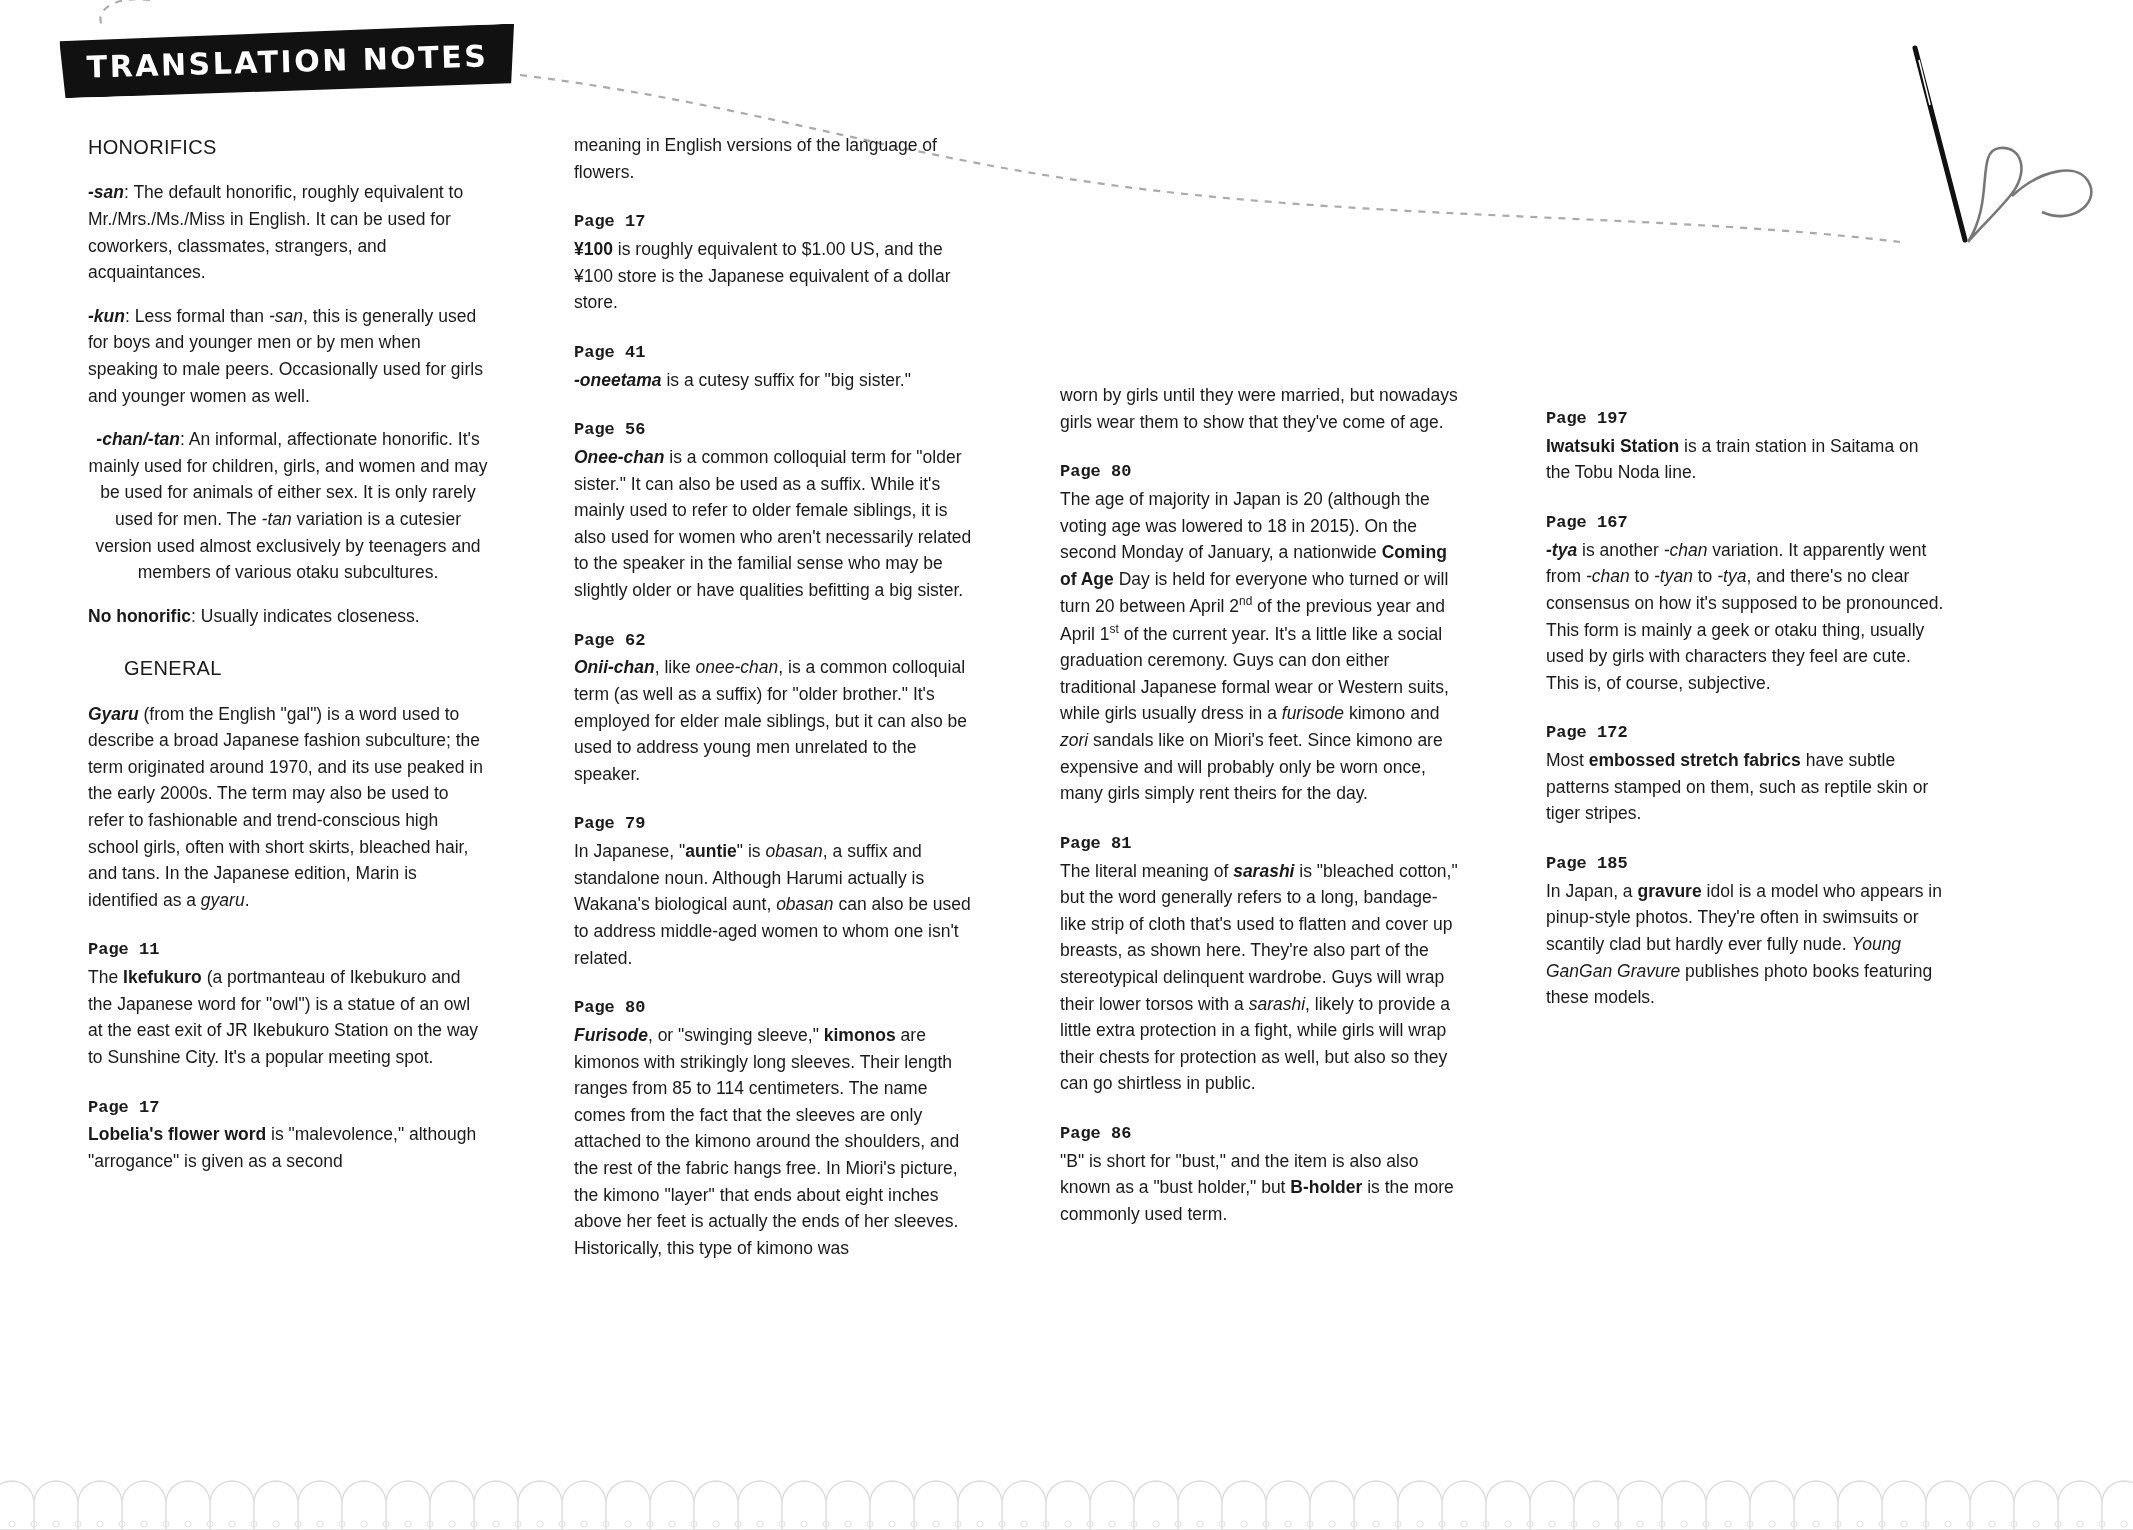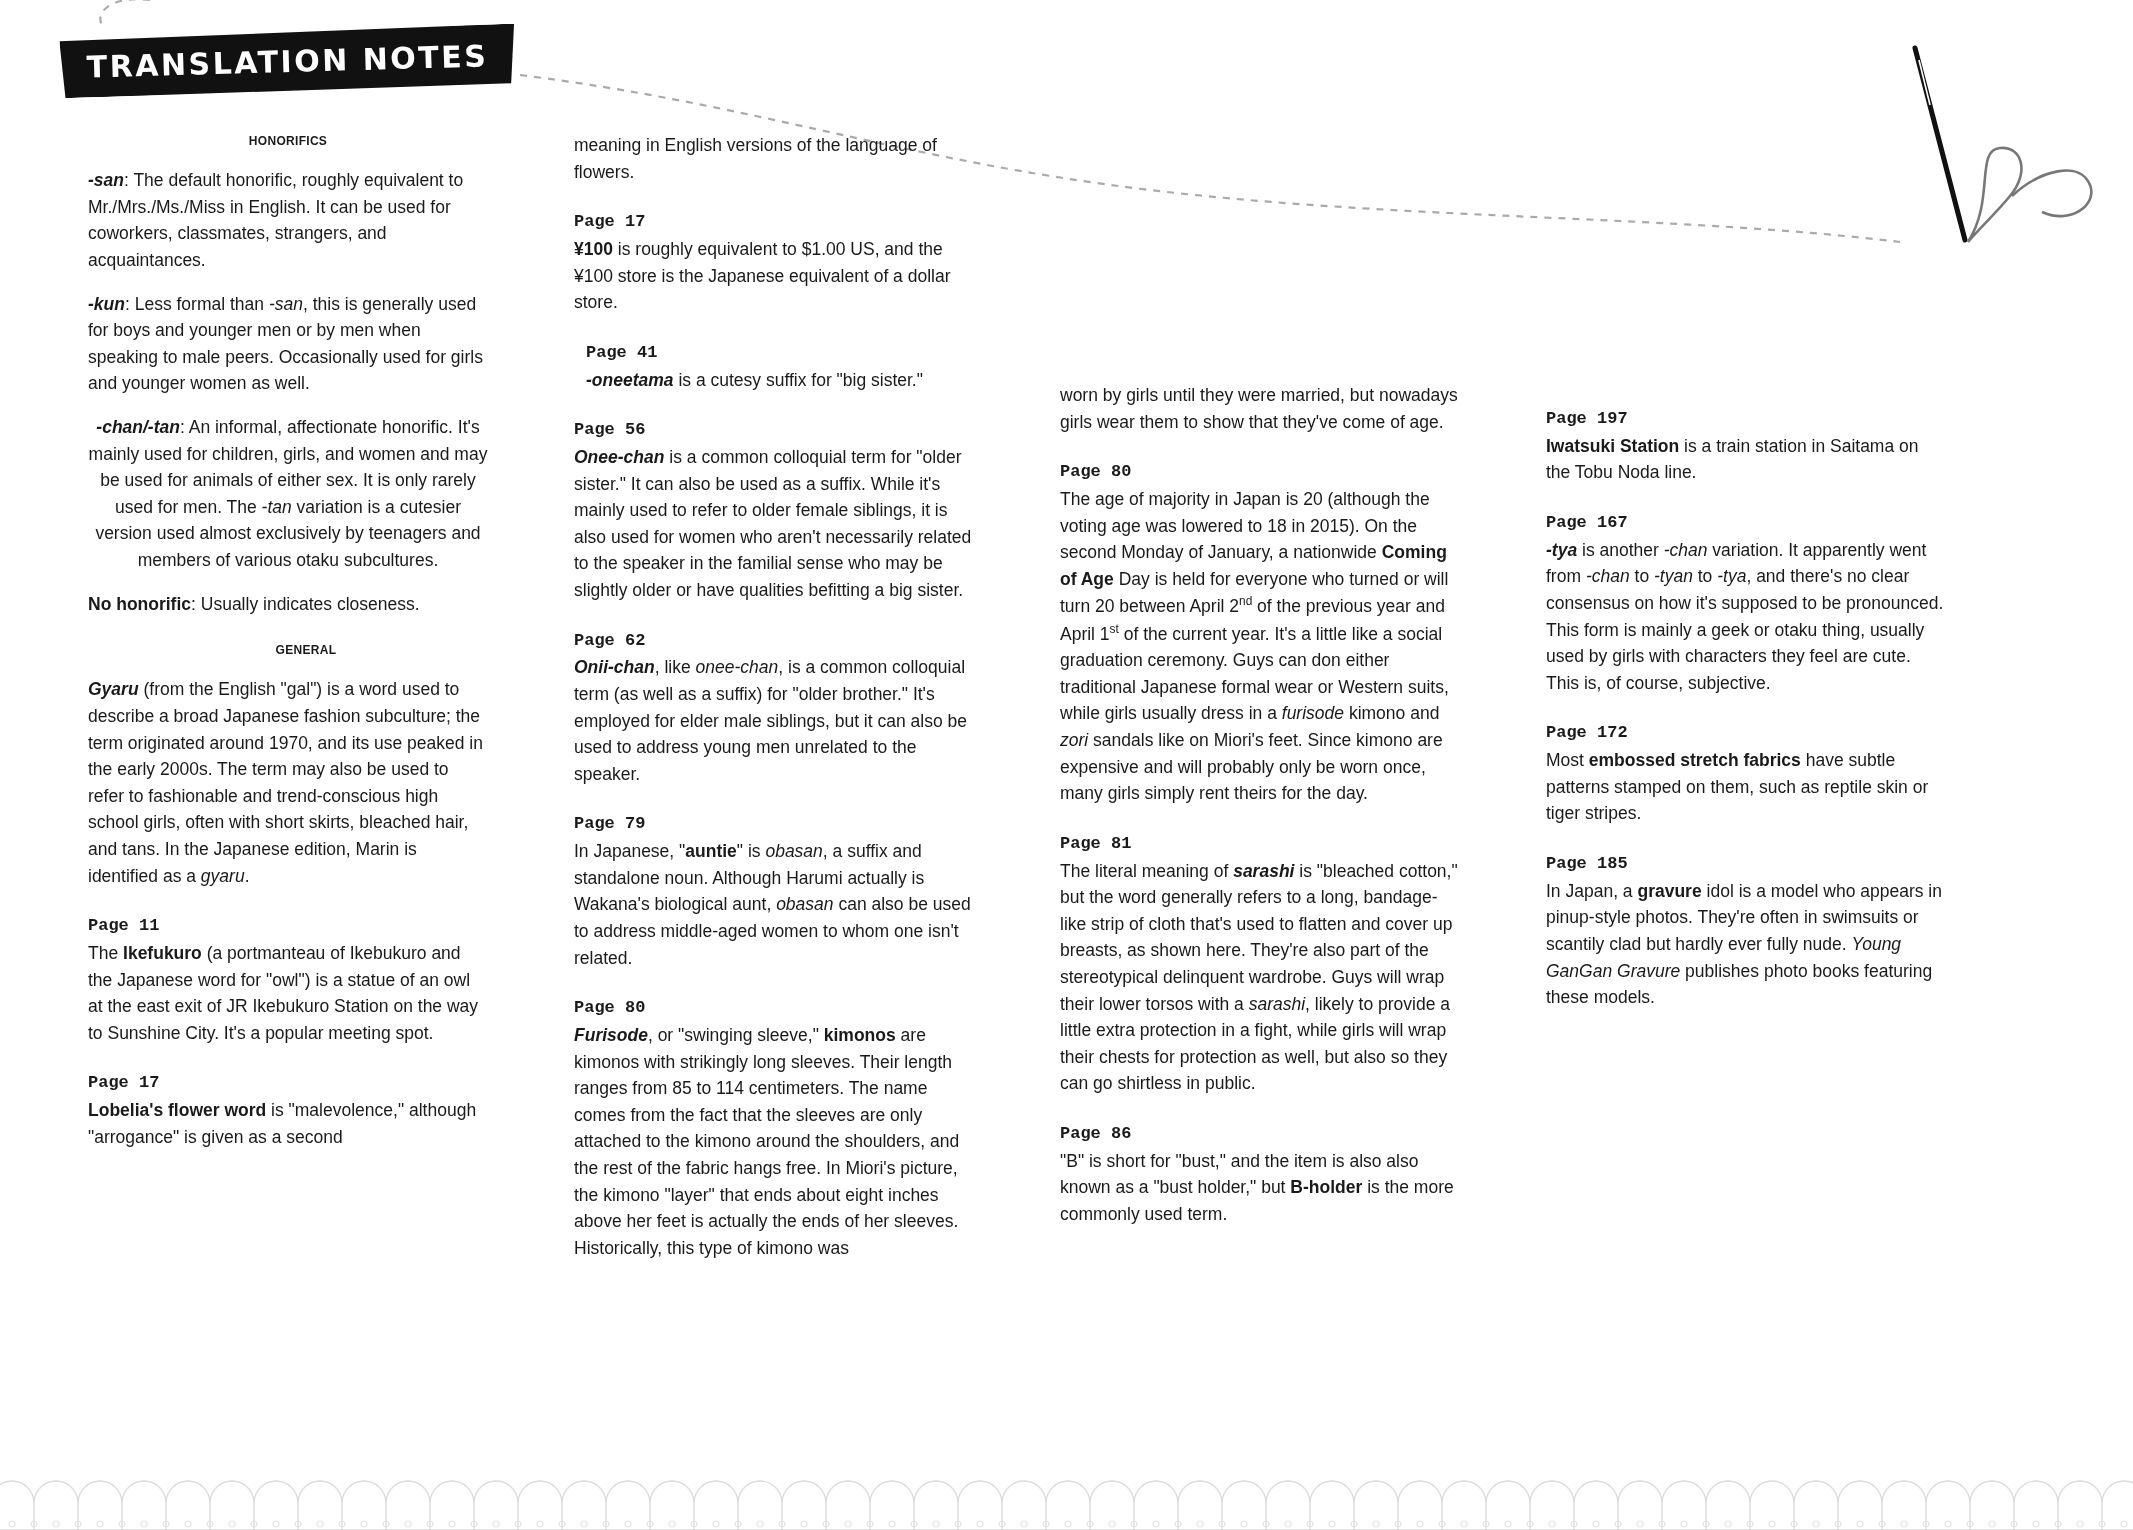--- a/index.html
+++ b/index.html
@@ -88,25 +88,24 @@
     line-height: 1.52;
   }
   .col:last-child { margin-right: 0; }
 
   .col.col3, .col.col4 { padding-top: 250px; }
 
   .blk { margin-bottom: 17px; }
   .blk p { margin: 0; }
 
   .heading {
-    font-weight: bold;
-    font-size: 12px;
+    font-weight: normal;
+    font-size: 20px;
     letter-spacing: 0.3px;
     margin: 0 0 1px 0;
-    text-align: center;
   }
   .page-label {
     font-weight: bold;
     font-size: 17px;
     margin: 0 0 1px 0;
     font-family: Liberation Mono, monospace;
   }
   b { font-weight: bold; }
   i { font-style: italic; }
   sup { font-size: 0.68em; vertical-align: super; }
@@ -165,21 +164,21 @@
       </div>
     </div>
   <div class="col col2">
       <div class="blk" style="margin-top: 0px;">
         <p>meaning in English versions of the language of flowers.</p>
       </div>
       <div class="blk" style="margin-top: 24px;">
         <div class="page-label">Page 17</div>
         <p><b>¥100</b> is roughly equivalent to $1.00 US, and the ¥100 store is the Japanese equivalent of a dollar store.</p>
       </div>
-      <div class="blk" style="margin-top: 24px; margin-left: 12px;">
+      <div class="blk" style="margin-top: 24px;">
         <div class="page-label">Page 41</div>
         <p><b><i>-oneetama</i></b> is a cutesy suffix for "big sister."</p>
       </div>
       <div class="blk" style="margin-top: 24px;">
         <div class="page-label">Page 56</div>
         <p><b><i>Onee-chan</i></b> is a common colloquial term for "older sister." It can also be used as a suffix. While it's mainly used to refer to older female siblings, it is also used for women who aren't necessarily related to the speaker in the familial sense who may be slightly older or have qualities befitting a big sister.</p>
       </div>
       <div class="blk" style="margin-top: 24px;">
         <div class="page-label">Page 62</div>
         <p><b><i>Onii-chan</i></b>, like <i>onee-chan</i>, is a common colloquial term (as well as a suffix) for "older brother." It's employed for elder male siblings, but it can also be used to address young men unrelated to the speaker.</p>

